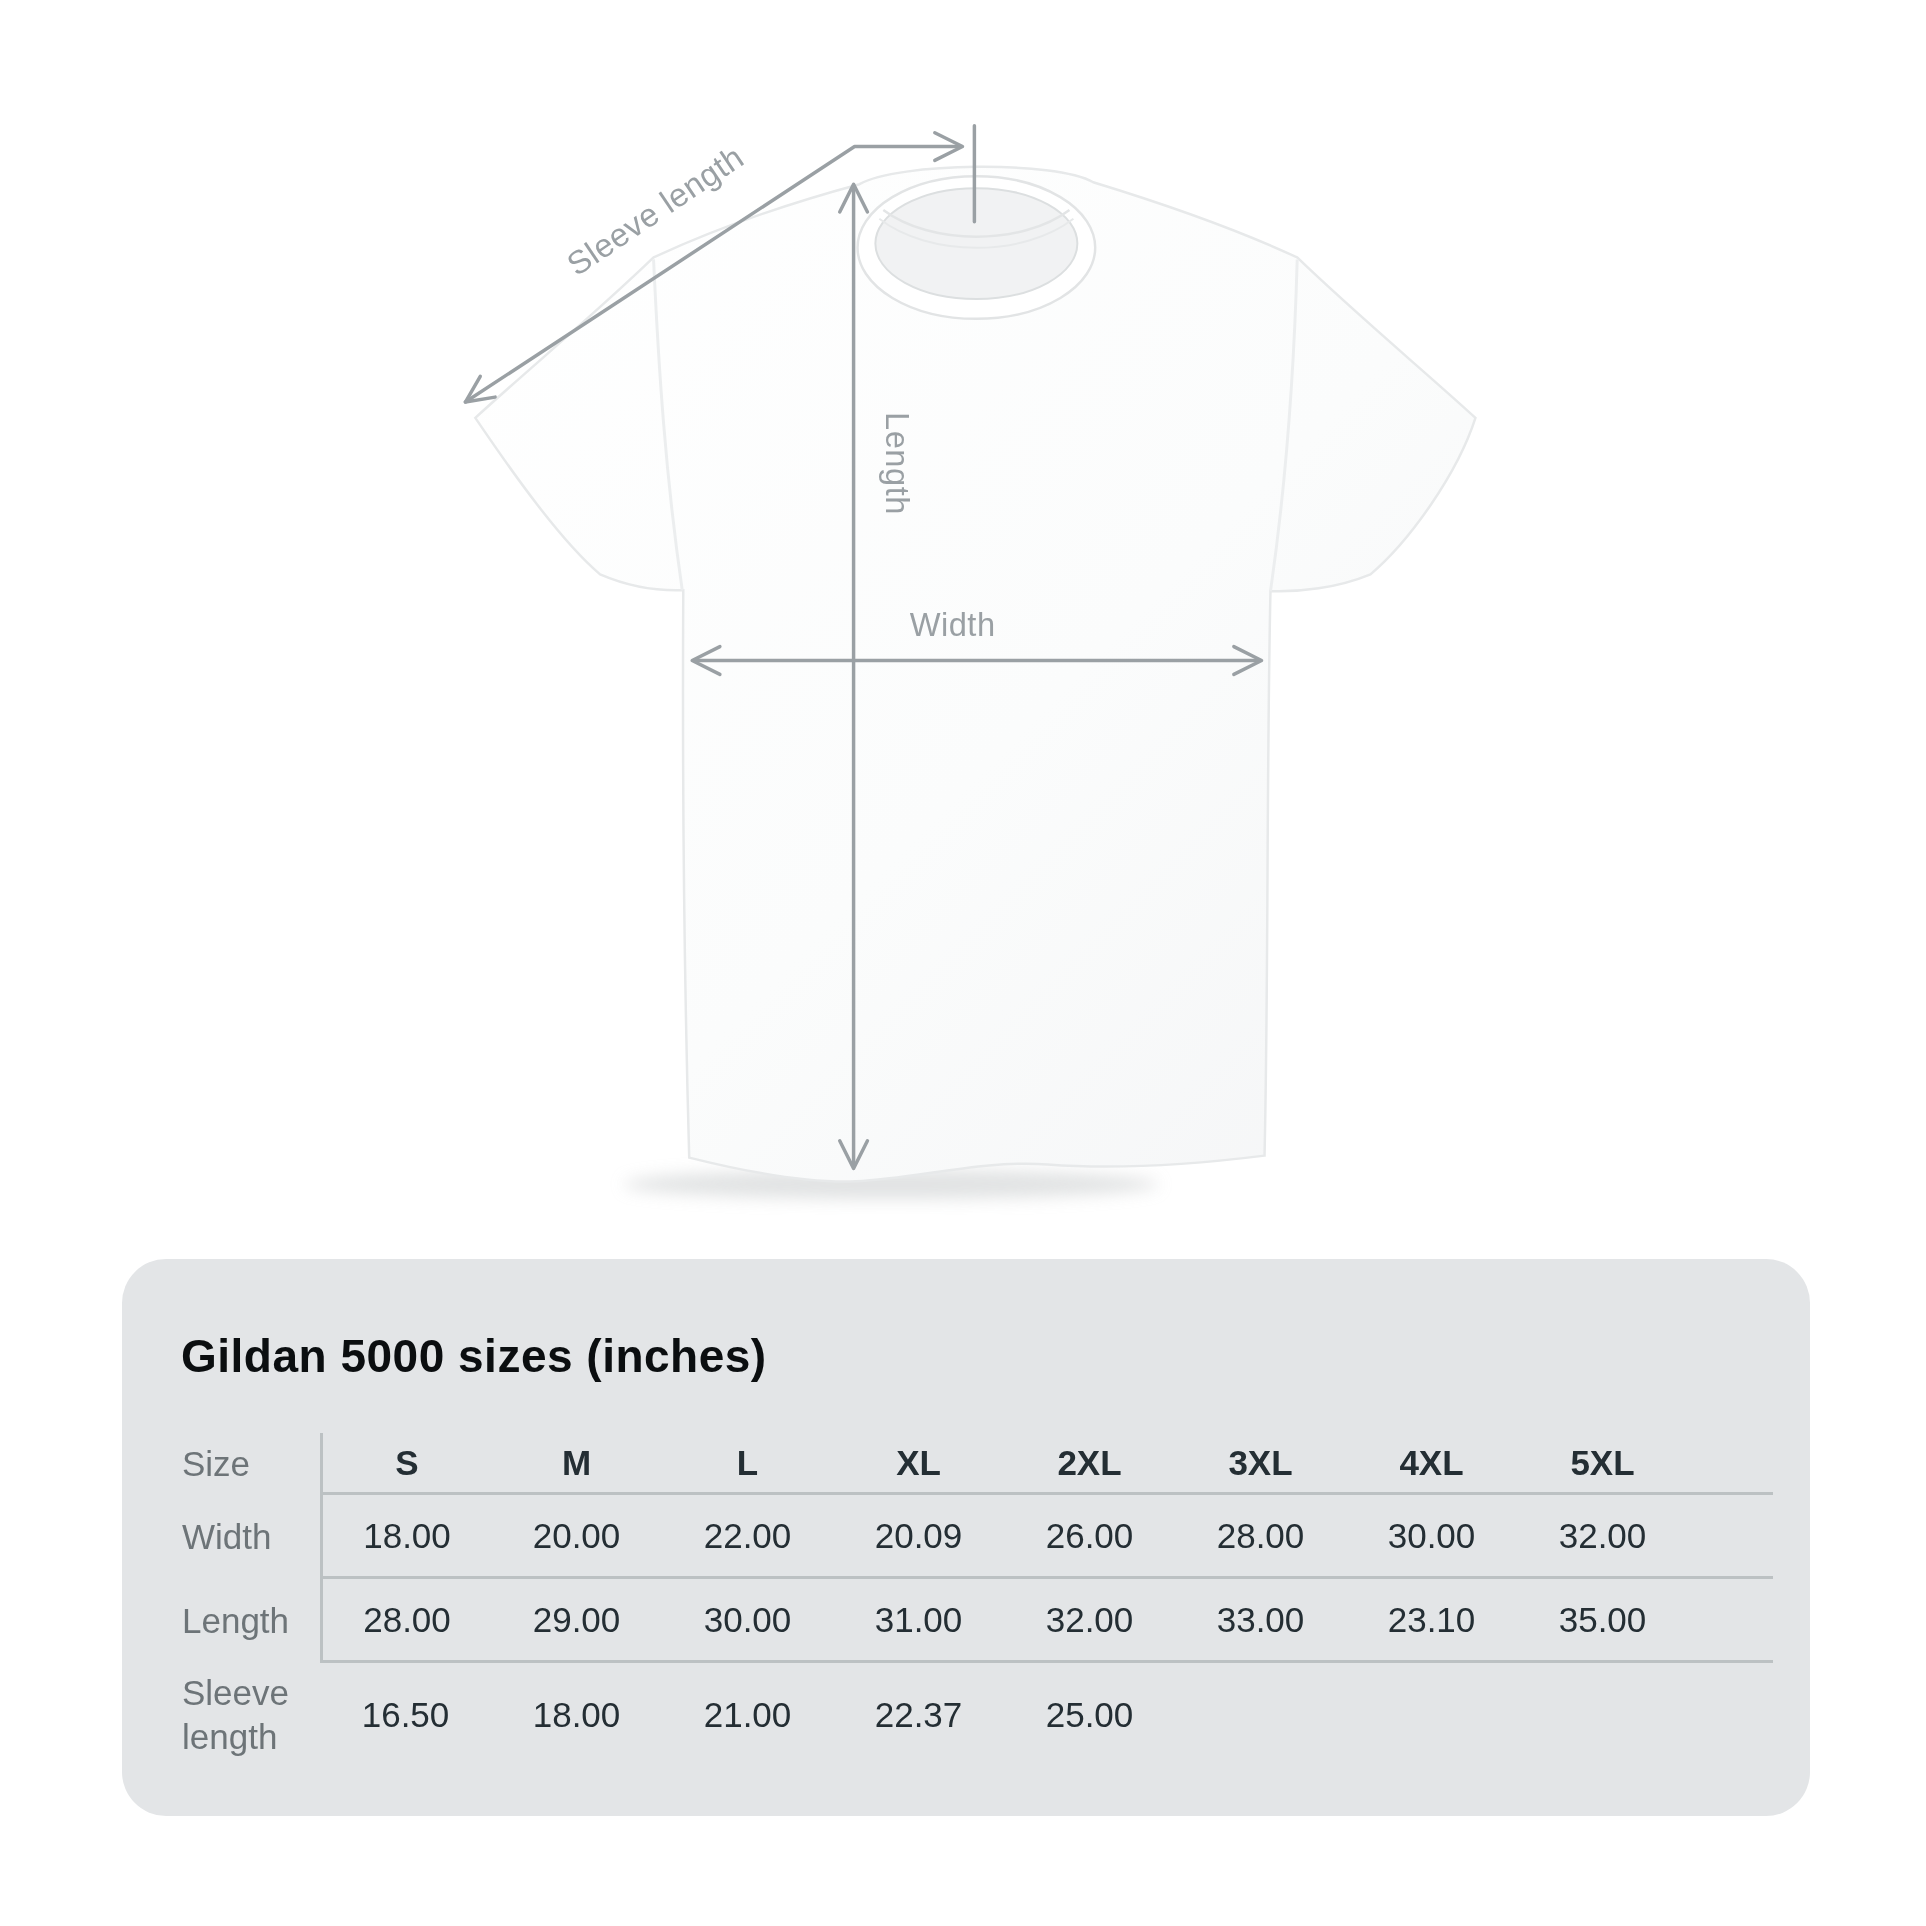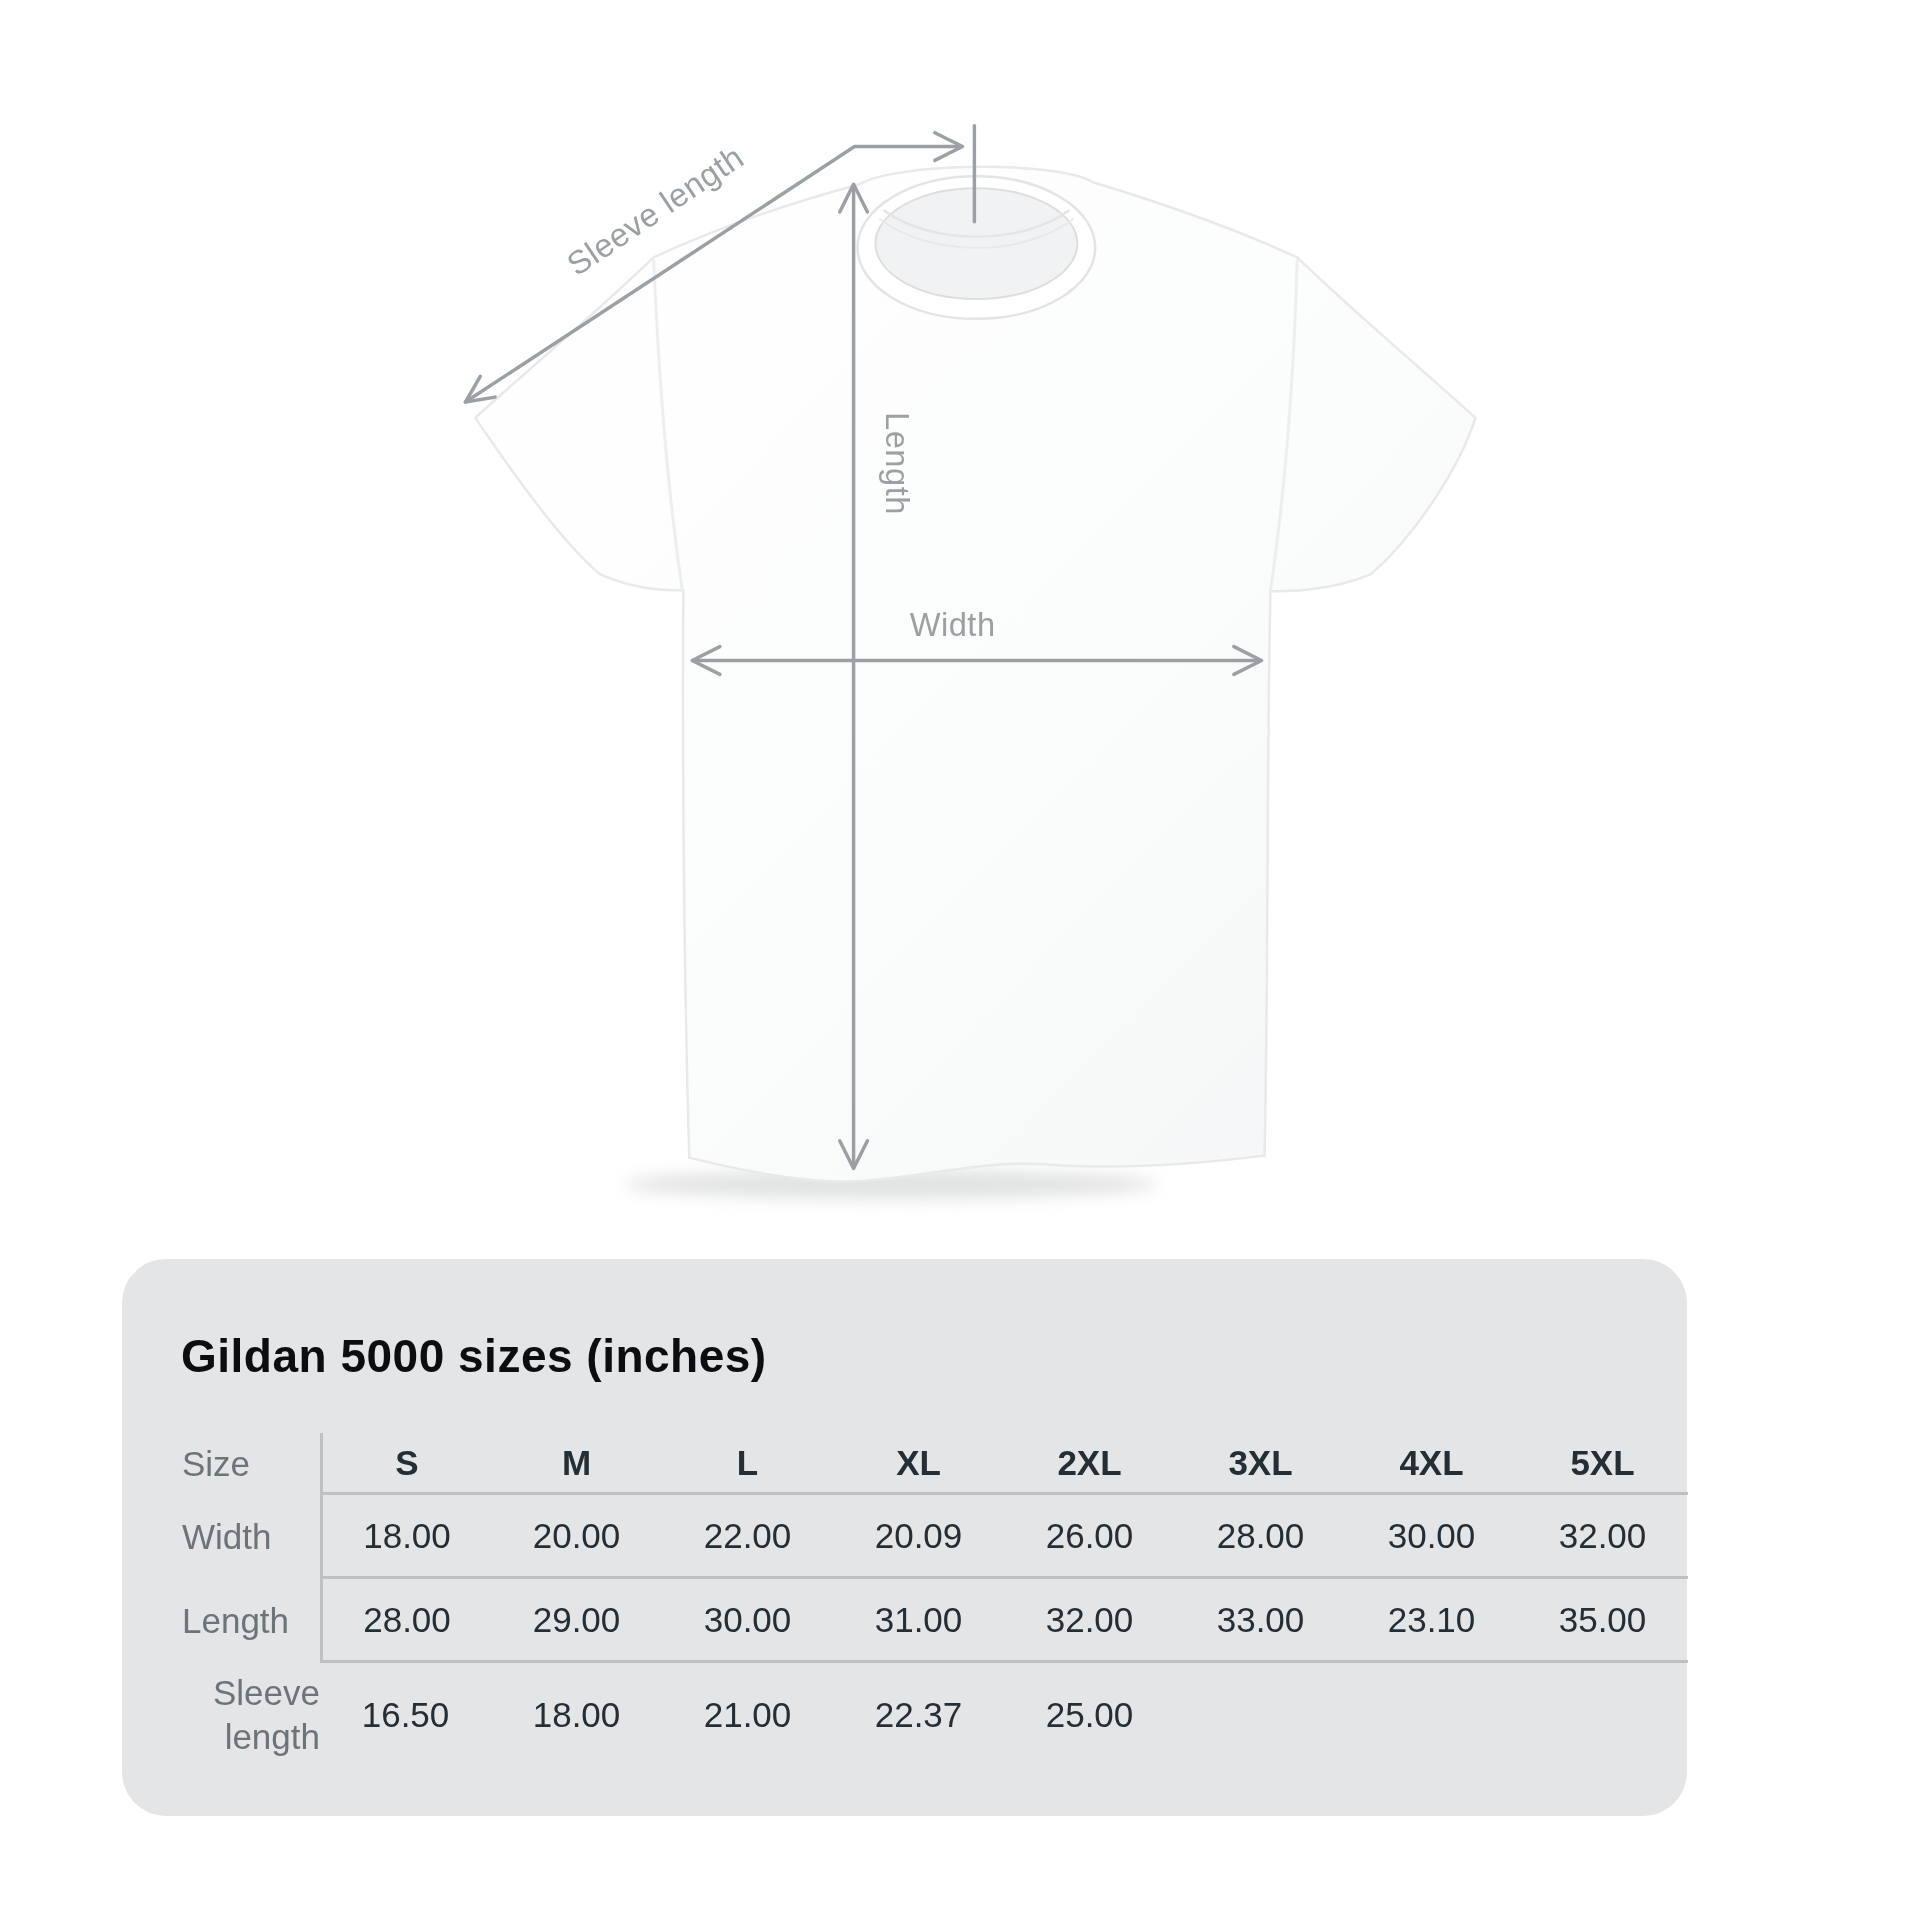--- a/index.html
+++ b/index.html
@@ -19,21 +19,21 @@
     width:1927px;height:1927px;
     background:var(--page-bg);
     overflow:hidden;
   }
   .diagram-svg{position:absolute;left:0;top:0;}
 
   
   .panel{
     position:absolute;
     left:122px;top:1259px;
-    width:1565px;height:557px;
+    width:1688px;height:557px;
     background:var(--panel-bg);
     border-radius:44px;
   }
   .panel-title{
     margin:69px 0 0 59px;
     font-size:46px;
     line-height:57px;
     font-weight:700;
     letter-spacing:0.5px;
     color:var(--title-color);
@@ -46,21 +46,20 @@
   .cell{
     display:flex;align-items:center;justify-content:center;
     font-size:35px;
     color:var(--value-color);
   }
   .cell.lab{
     justify-content:flex-start;
     padding-left:30px;
     color:var(--label-color);
     line-height:1.25;
-    text-align:right;
   }
   .cell.hdr{font-weight:700;}
   .h-header{min-height:62px;}
   .h-data{min-height:84px;}
   .h-sleeve{min-height:103px;}
   .bb{border-bottom:3px solid var(--line-color);}
   .bl{border-left:3px solid var(--line-color);}
 </style>
 </head>
 <body>

